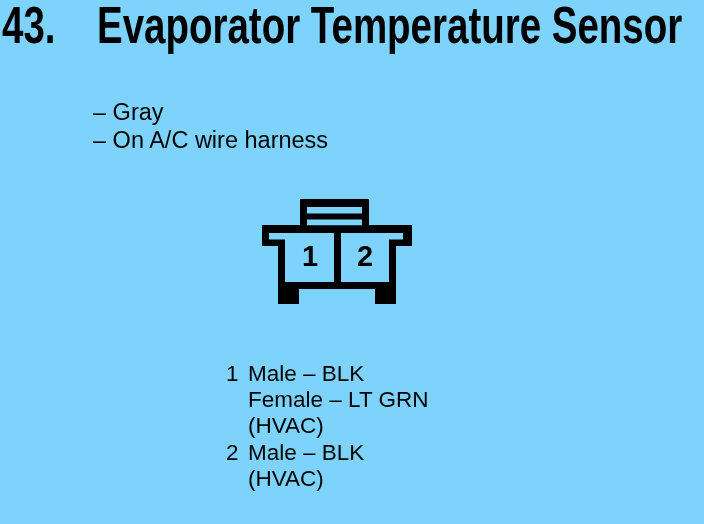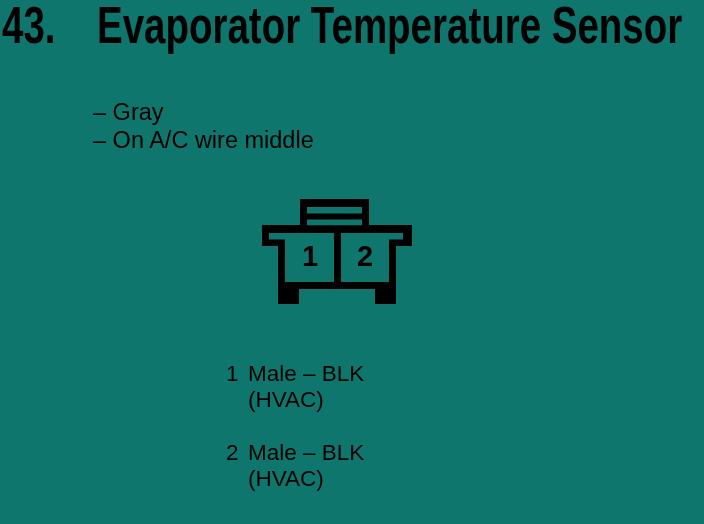--- a/index.html
+++ b/index.html
@@ -4,21 +4,21 @@
 <style>
   html, body {
     margin: 0;
     padding: 0;
     background: #ffffff;
   }
   .canvas {
     position: relative;
     width: 704px;
     height: 524px;
-    background: #0f766e;
+    background: #7dd3fc;
     overflow: hidden;
     font-family: "Liberation Sans", sans-serif;
     color: #000000;
   }
   
   .h-num, .h-title {
     position: absolute;
     top: -1px;
     font-size: 52px;
     font-weight: bold;
@@ -70,39 +70,40 @@
 </head>
 <body>
 
 <div class="canvas">
 
   <span class="h-num">43.</span>
   <span class="h-title">Evaporator Temperature Sensor</span>
 
   <div class="attr-list">
     <div>– Gray</div>
-    <div>– On A/C wire middle</div>
+    <div>– On A/C wire harness</div>
   </div>
 
   <svg class="connector-svg" width="704" height="524" viewBox="0 0 704 524">
     <path fill="#000000" fill-rule="evenodd" d="M262,225 L300,225 L300,199 L369,199 L369,225 L412,225
              L412,246 L396,246 L396,304 L375,304 L375,289
              L299,289 L299,304 L278,304 L278,246 L262,246 Z
              M307,207 L362,207 L362,213.5 L307,213.5 Z
              M307,219.5 L362,219.5 L362,225.3 L307,225.3 Z
              M269,233 L334,233 L334,282 L285,282 L285,239.5 L269,239.5 Z
              M341,233 L403,233 L403,239.5 L389,239.5 L389,282 L341,282 Z"></path>
     <text x="310" y="266" text-anchor="middle">1</text>
     <text x="365" y="266" text-anchor="middle">2</text>
   </svg>
 
   <div class="pin-row row-1">
     <span class="pin-num">1</span>
     <div class="pin-lines">
       <div>Male – BLK</div>
+      <div>Female – LT GRN</div>
       <div>(HVAC)</div>
     </div>
   </div>
 
   <div class="pin-row row-2">
     <span class="pin-num">2</span>
     <div class="pin-lines">
       <div>Male – BLK</div>
       <div>(HVAC)</div>
     </div>

